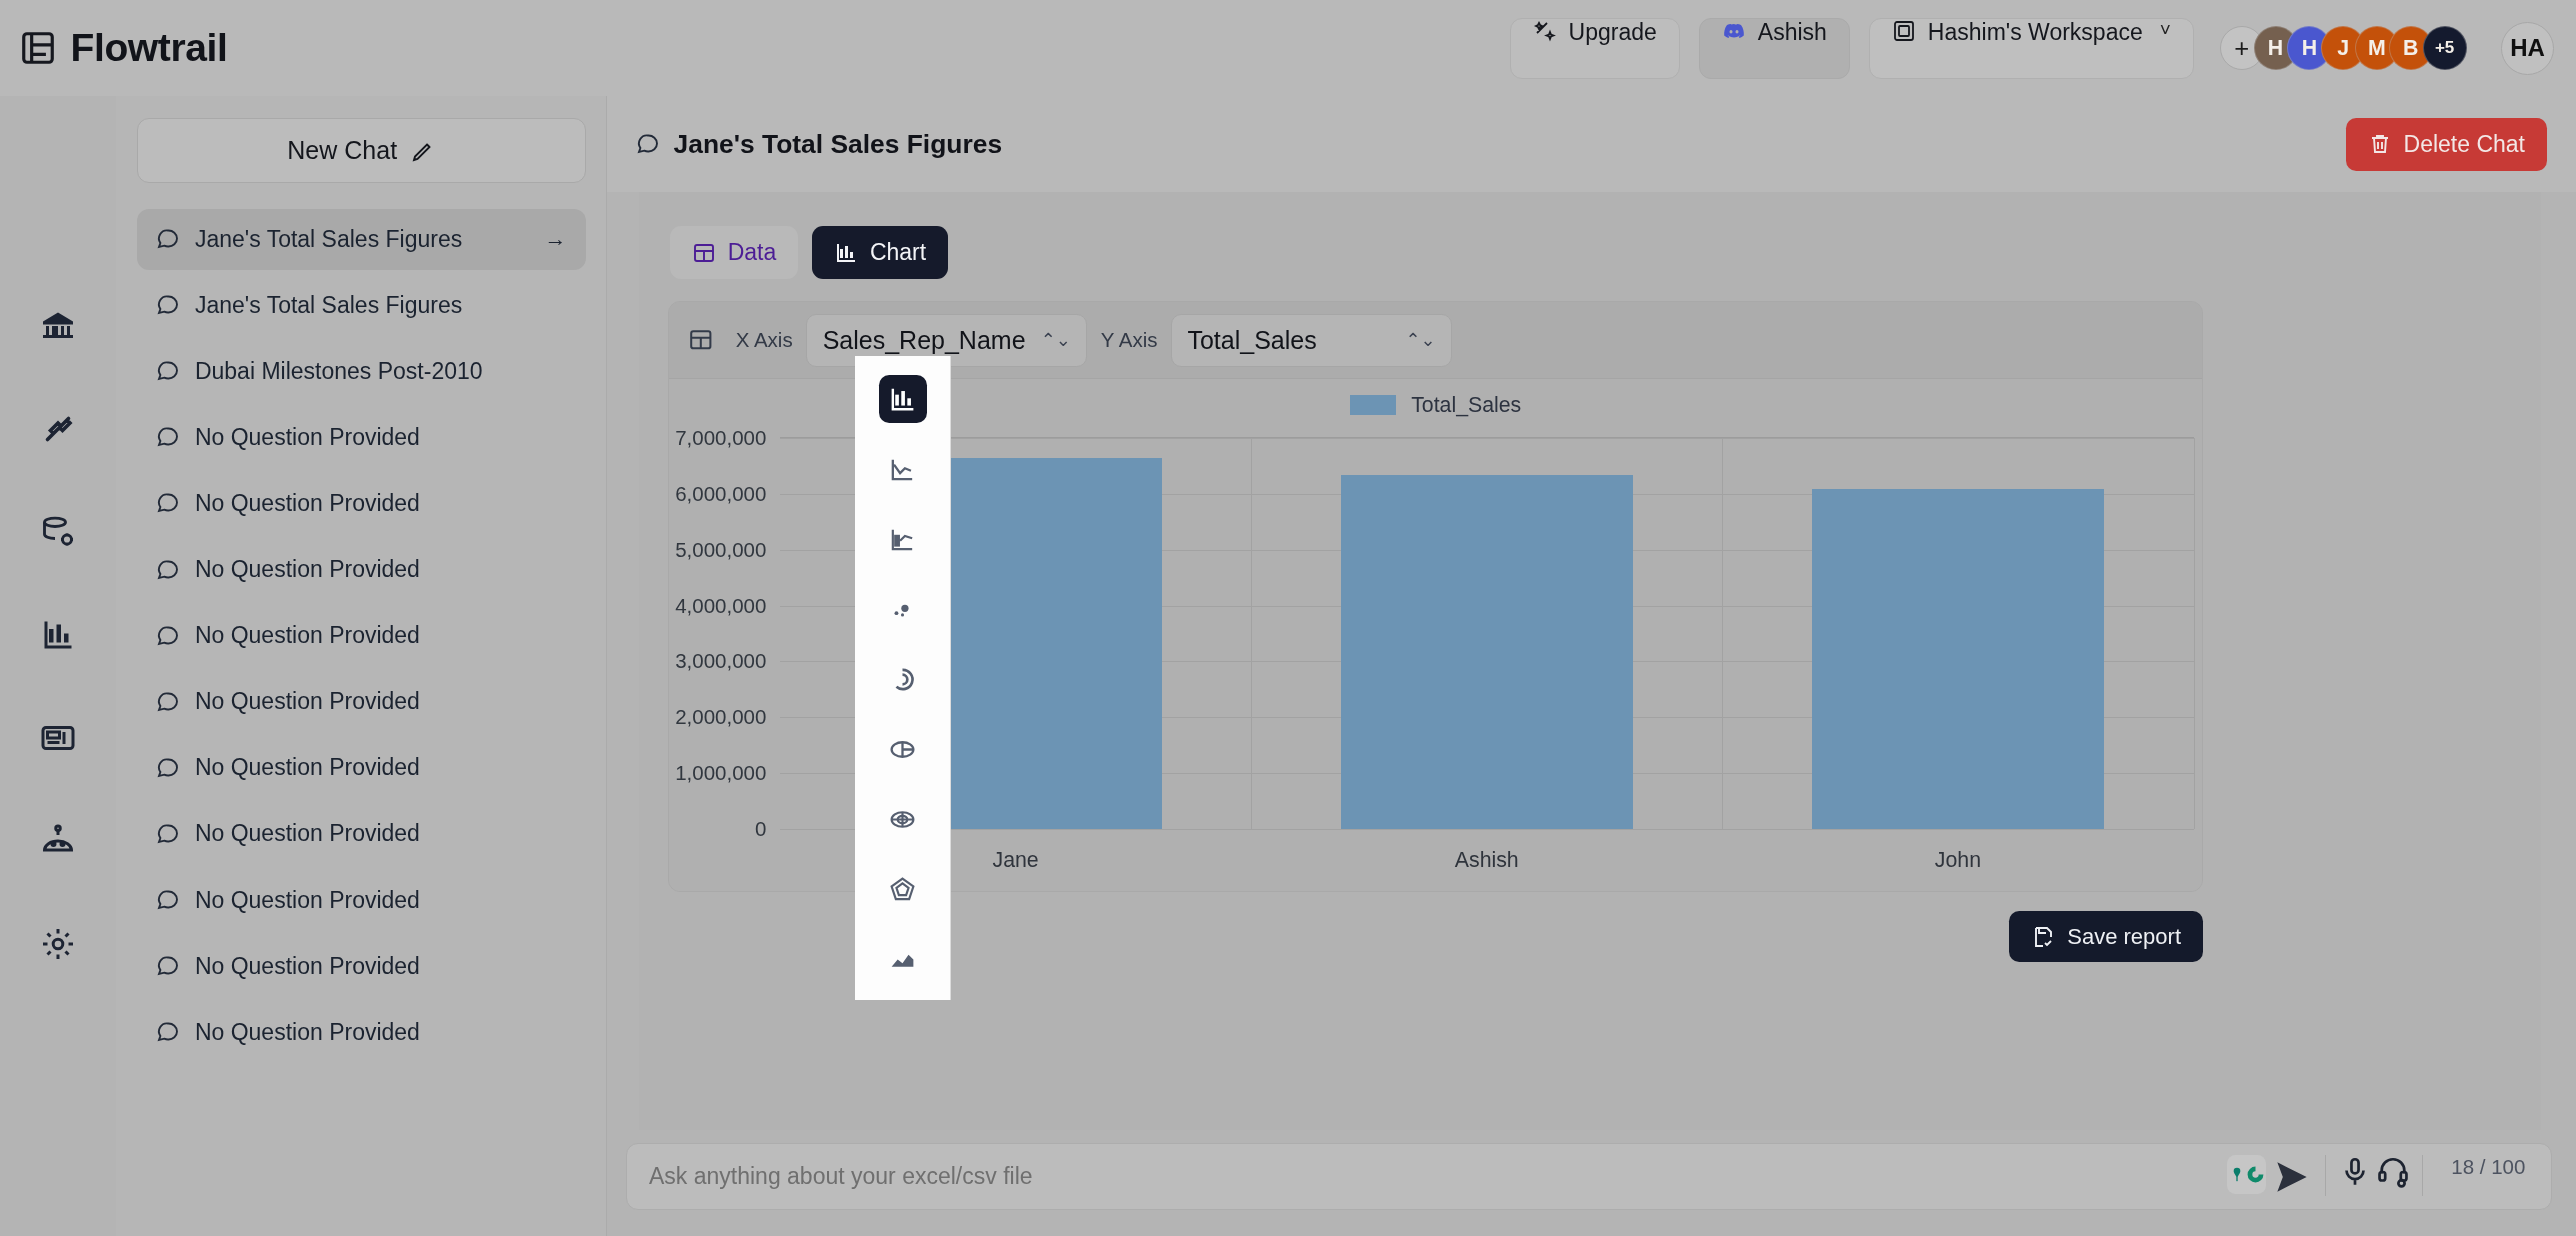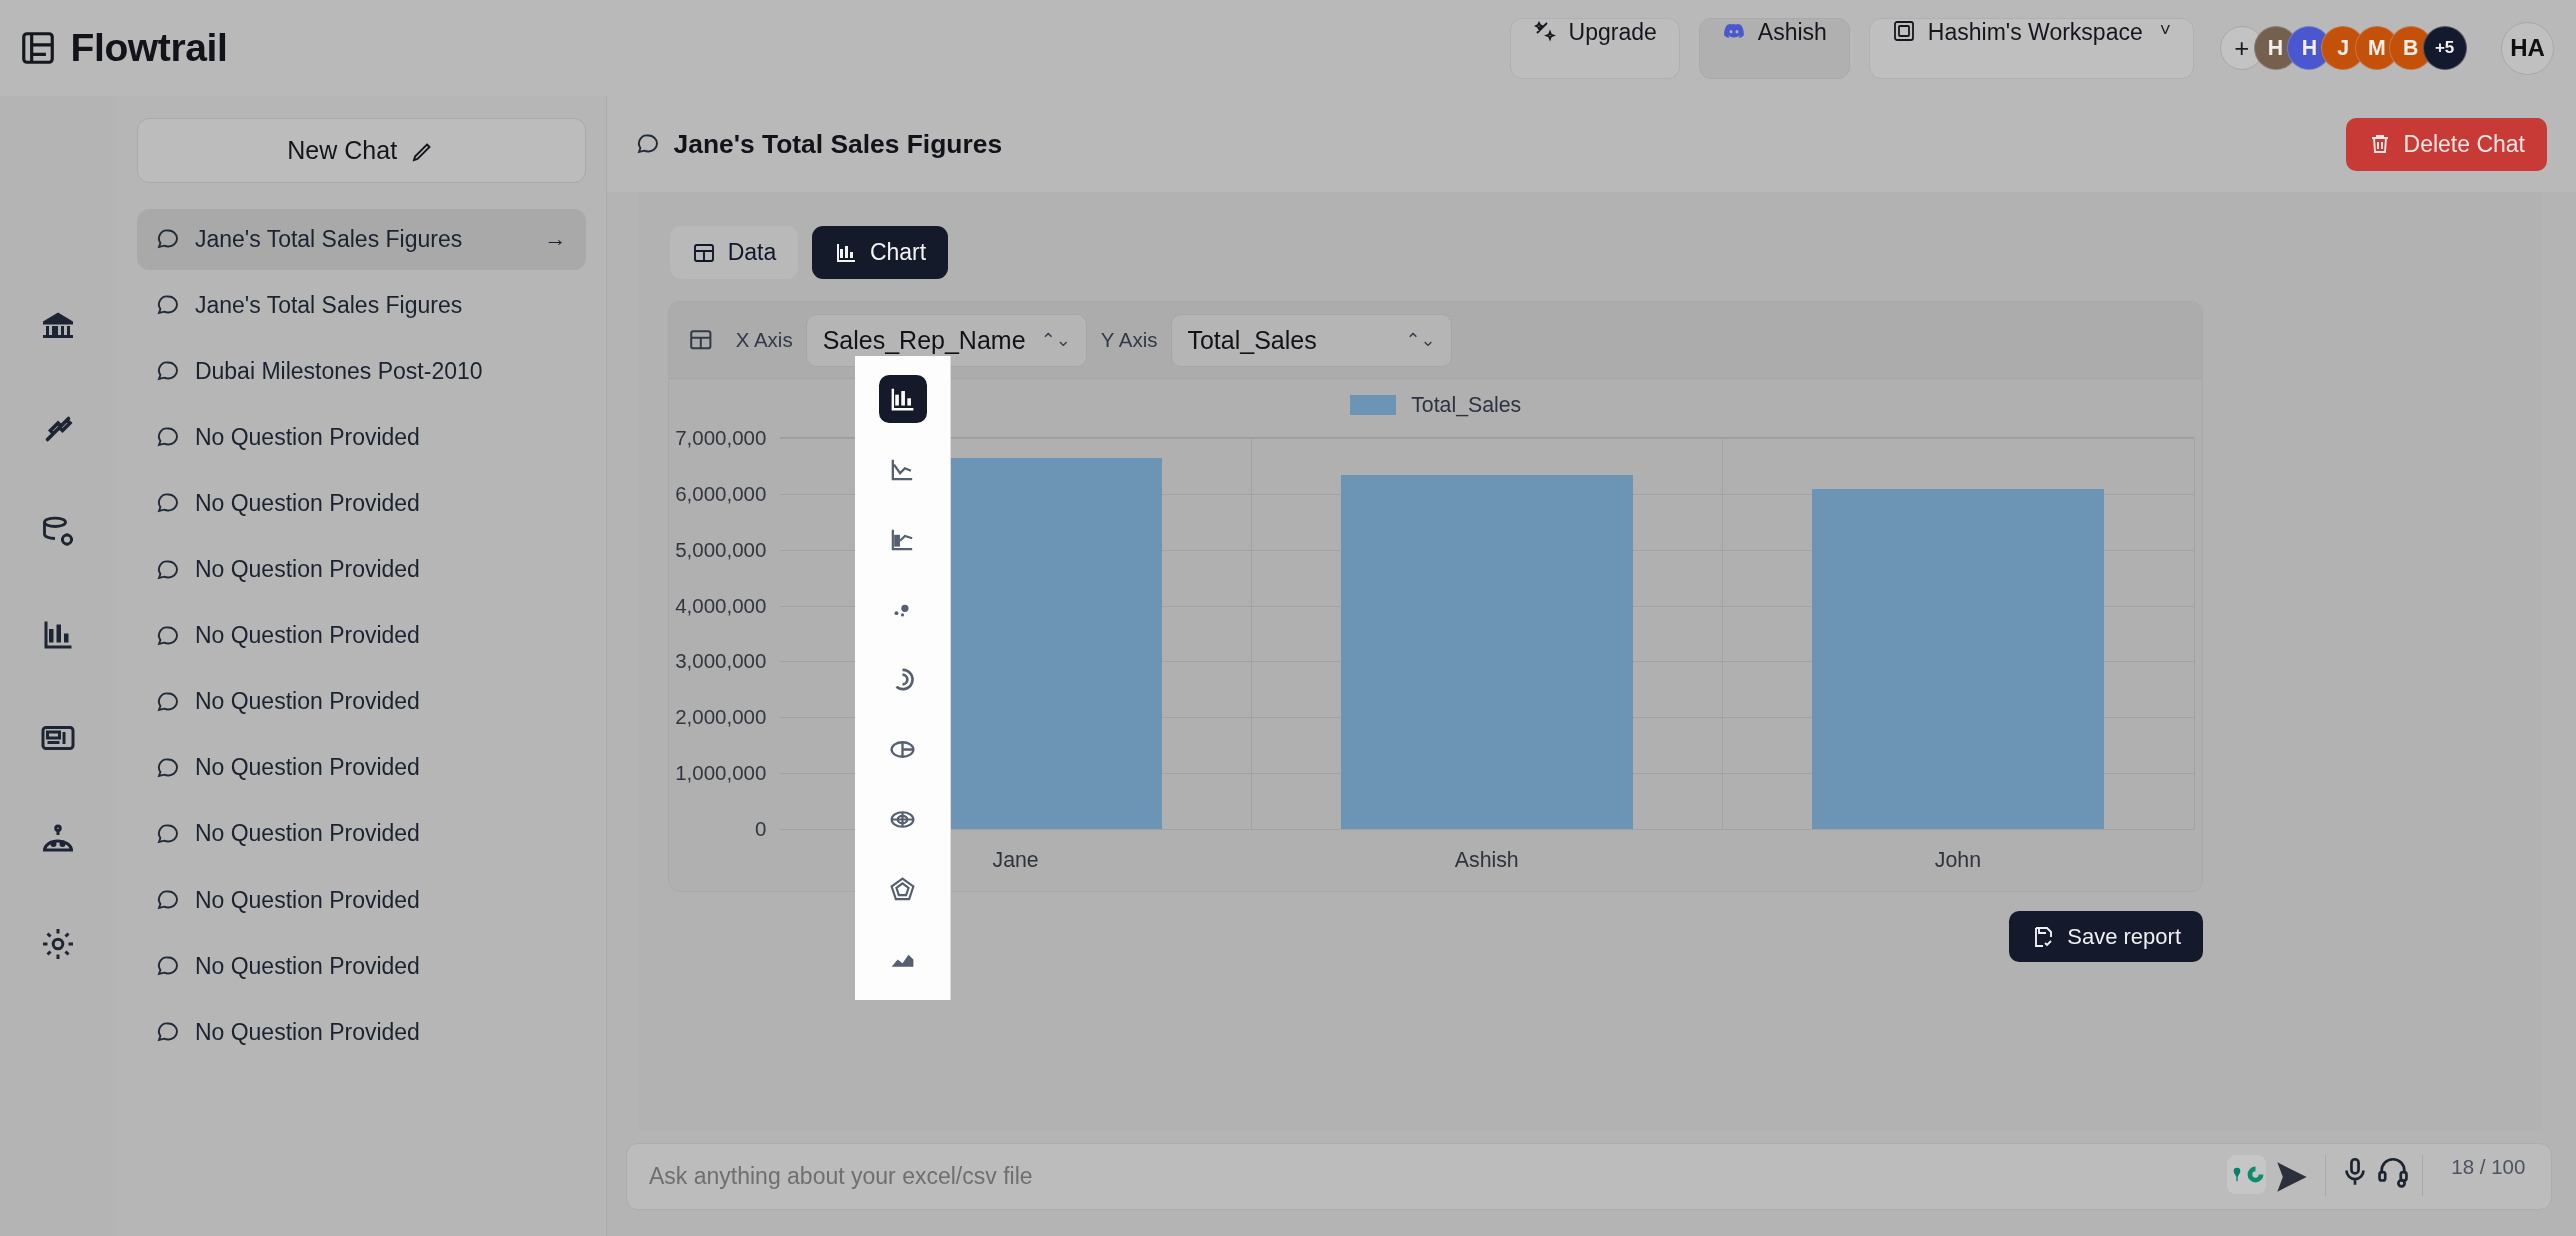--- a/index.html
+++ b/index.html
@@ -94,21 +94,21 @@
   .canvas {
     position: absolute; left: 32px; top: 96px; width: 1902px; height: 938px;
     background: #b2b2b2; padding: 22px 29px;
   }
 
   .tabs { display: flex; gap: 13.6px; margin: 12px 0 0 1.7px; }
   .tab {
     height: 53px; border-radius: 11px; display: flex; align-items: center; gap: 12px;
     padding: 0 22px; font-size: 23px; font-weight: 500;
   }
-  .tab.inactive { background: #b9b9b9; color: #0f172a; }
+  .tab.inactive { background: #b9b9b9; color: #4c1d95; }
   .tab.active { background: #151a2b; color: #f3f4f7; }
 
   .chart-card {
     margin-top: 22px; background: #b0b0b0; border: 0.9px solid #a9a9a9; border-radius: 12px;
     width: 1535px; overflow: hidden;
   }
   .axis-bar {
     height: 77px; background: #acacac; border-bottom: 0.9px solid #a5a5a5;
     display: flex; align-items: center; gap: 13.6px; padding: 0 19px;
   }

